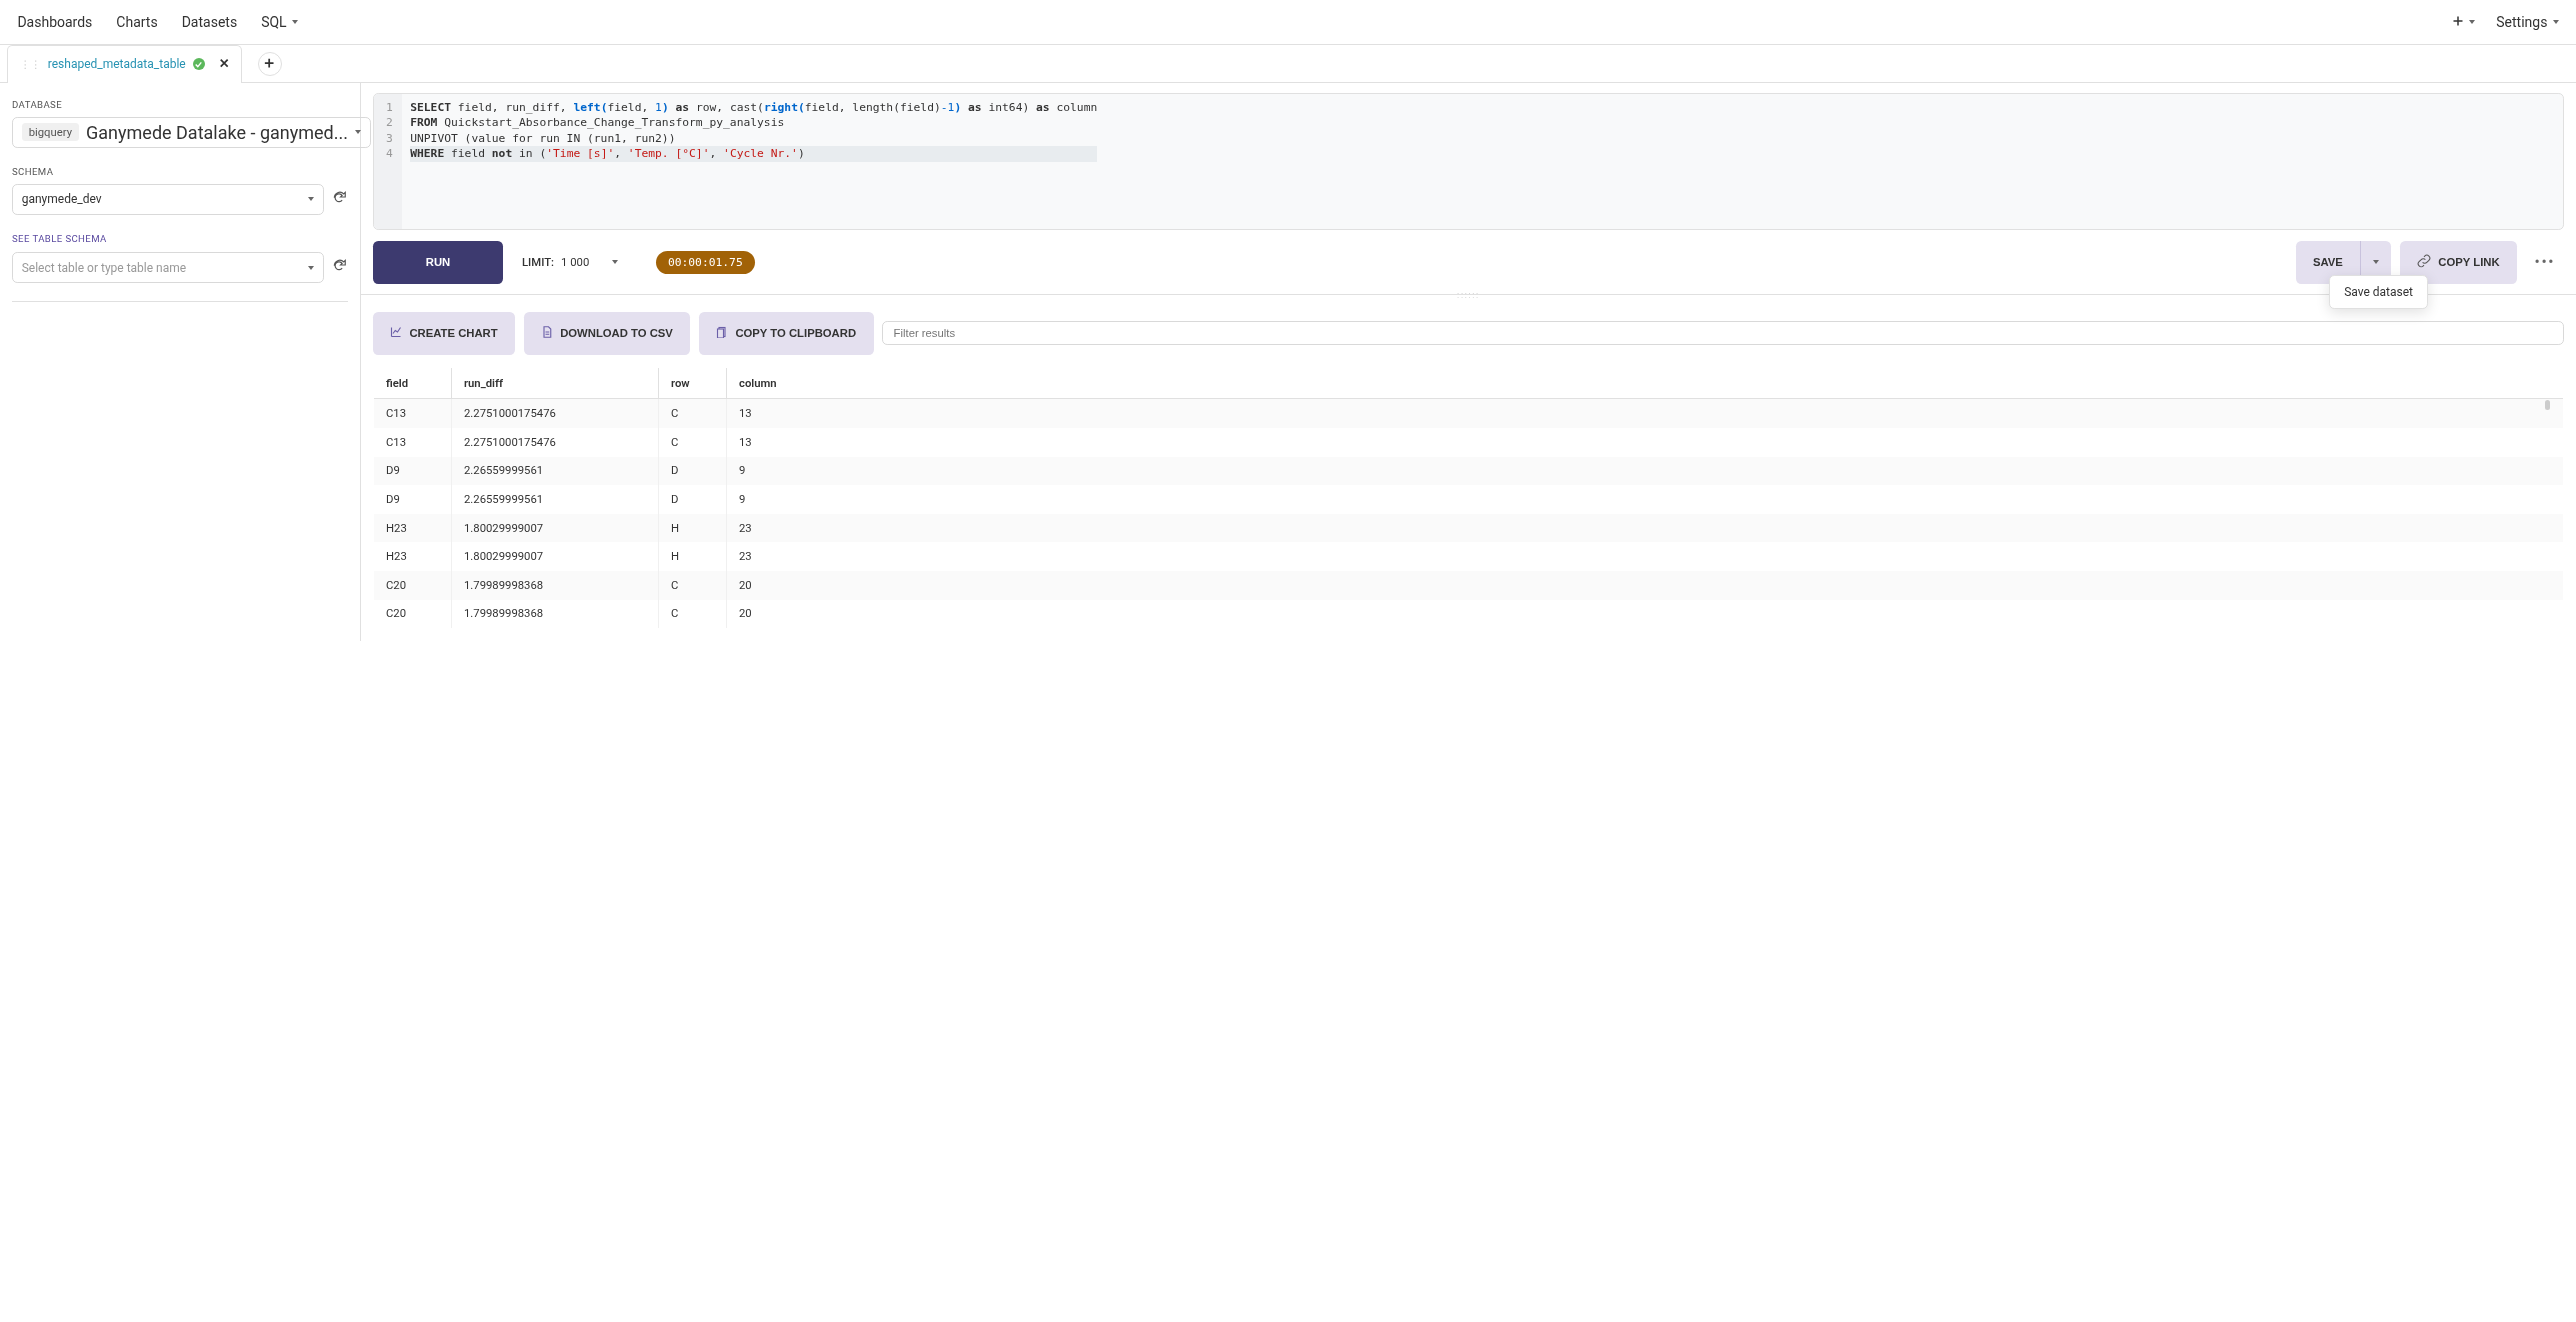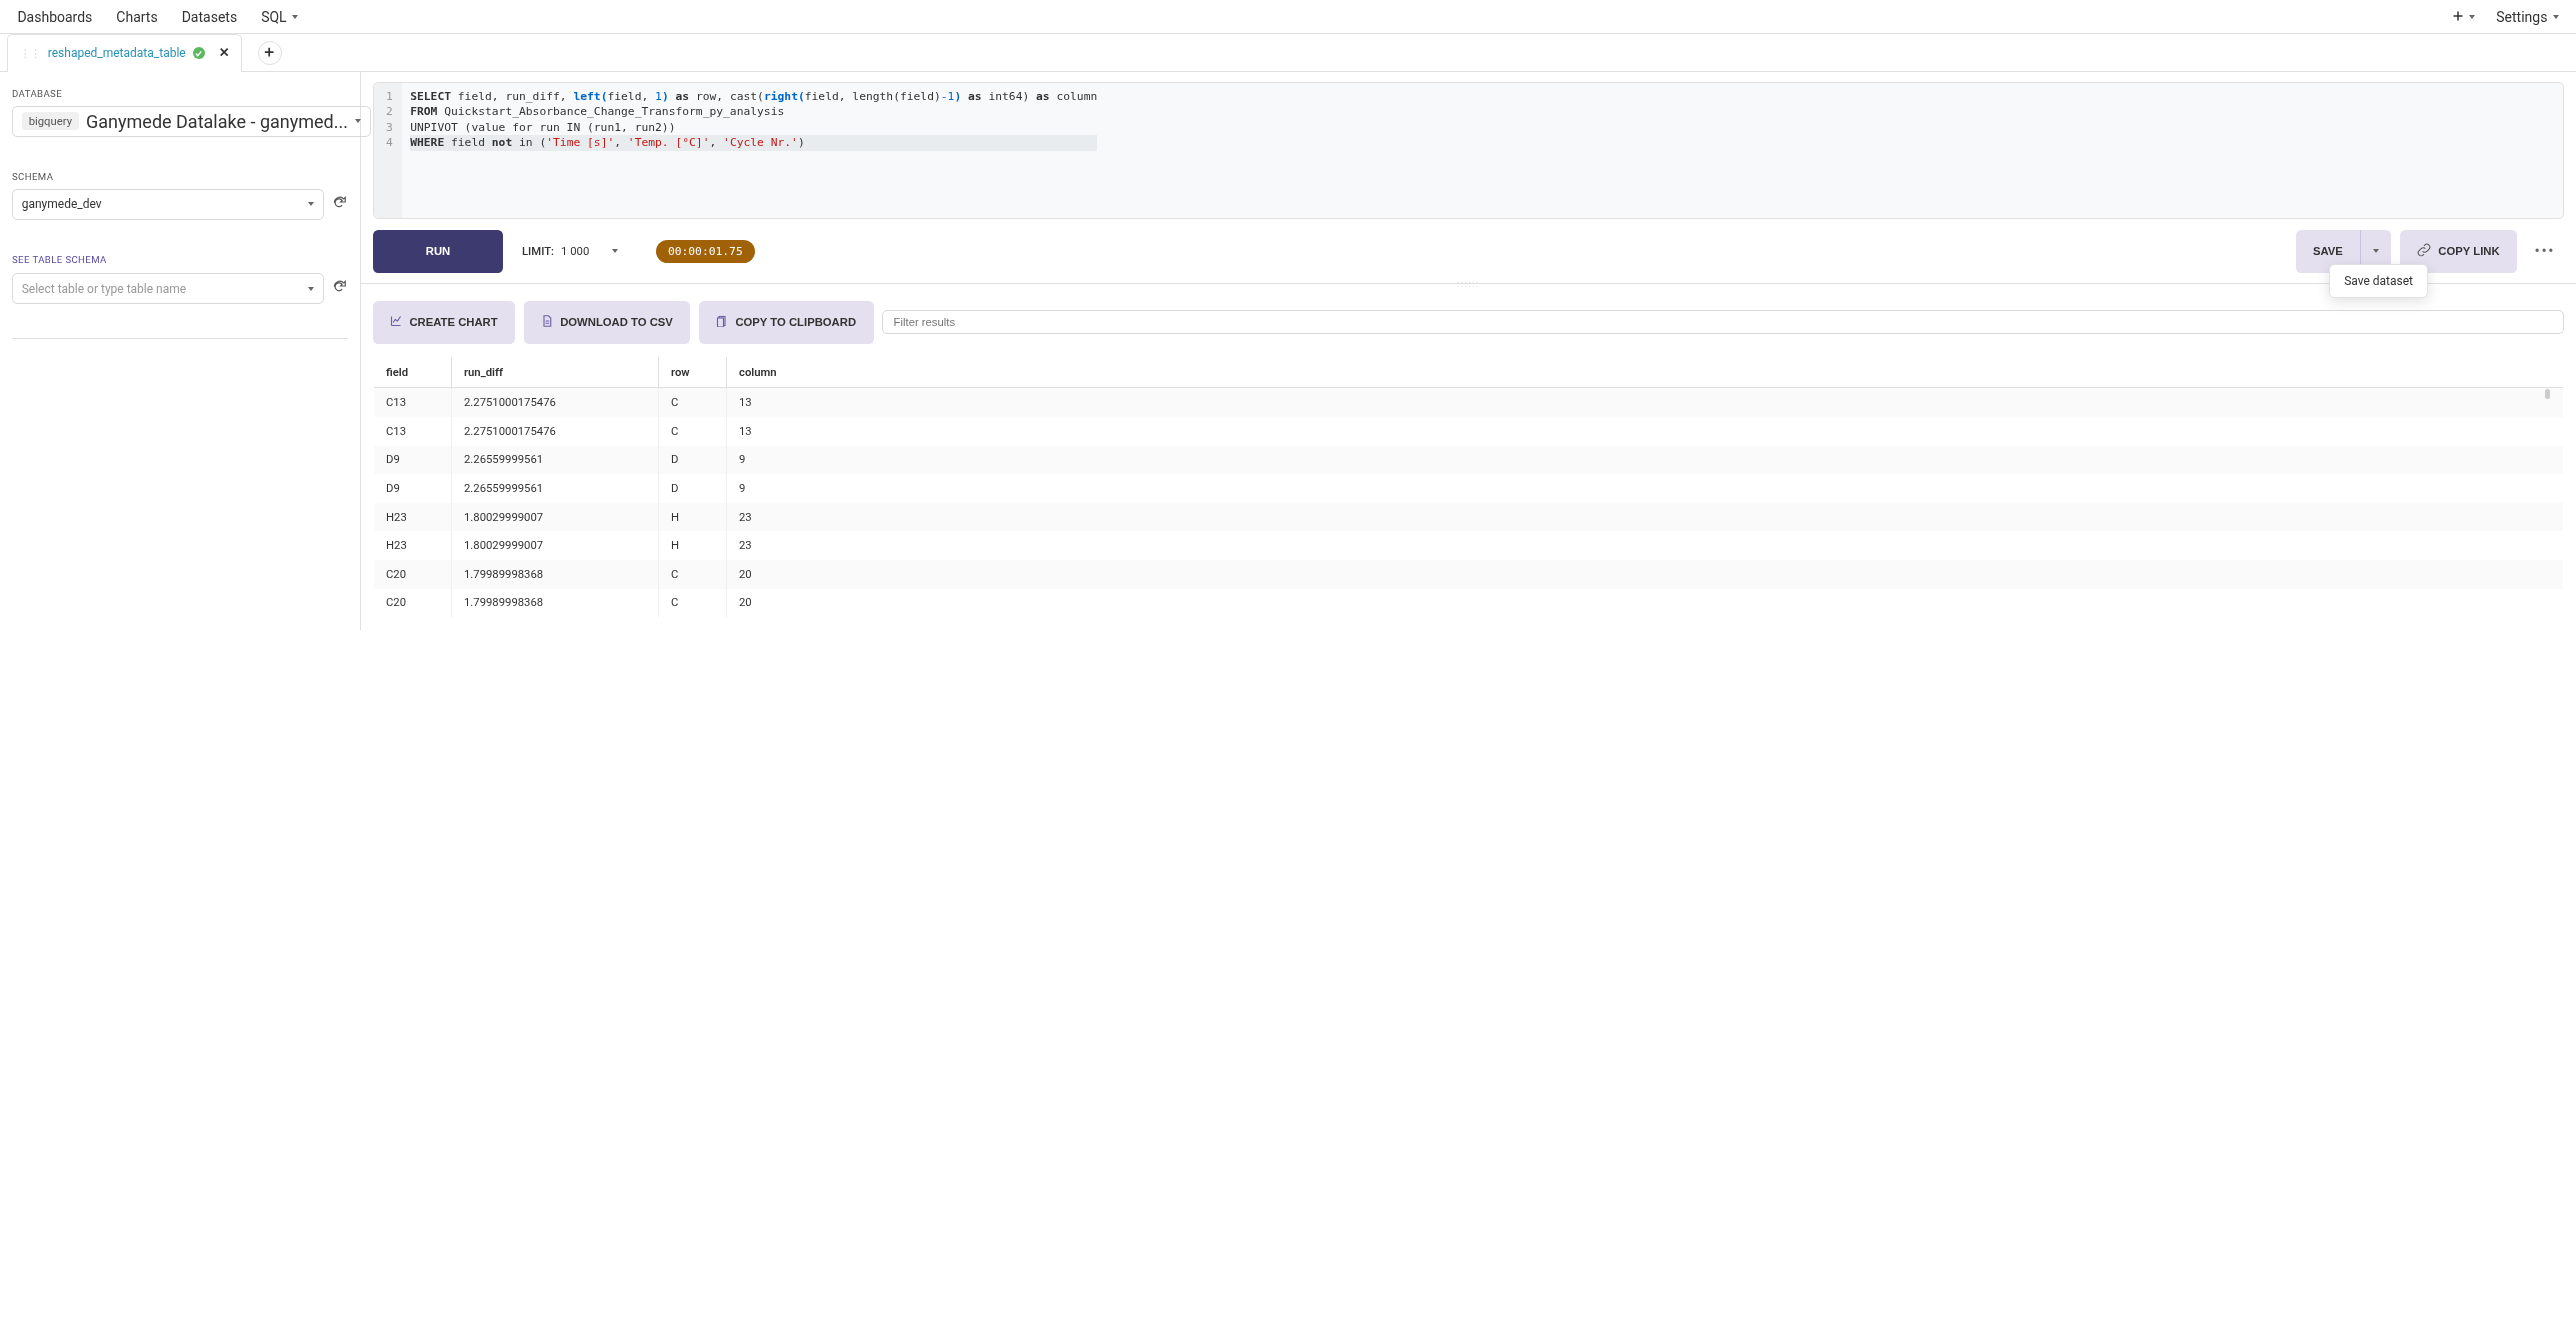--- a/index.html
+++ b/index.html
@@ -1,36 +1,36 @@
 <!DOCTYPE html>
 <html style="font-size:14px"><head>
 <meta charset="utf-8">
 <style>
 * { box-sizing: border-box; margin: 0; padding: 0; }
 body { font-family: -apple-system, BlinkMacSystemFont, "Segoe UI", Roboto, "Helvetica Neue", sans-serif; font-size: 12px; color: #333; background: #fff; }
-.topnav { display: flex; align-items: center; justify-content: space-between; padding: 0 17.4px; height: 34px; border-bottom: 0.9px solid #e0e0e0; }
+.topnav { display: flex; align-items: center; justify-content: space-between; padding: 0 17.4px; height: 45px; border-bottom: 0.9px solid #e0e0e0; }
 .topnav-left { display: flex; gap: 24px; align-items: center; }
 .topnav-item { font-size: 14px; color: #333; cursor: pointer; display: flex; align-items: center; gap: 5.2px; }
 .topnav-right { display: flex; gap: 21px; align-items: center; }
 .caret-down { width: 0; height: 0; border-left: 3.5px solid transparent; border-right: 3.5px solid transparent; border-top: 4.3px solid #666; display: inline-block; }
 .plus-icon svg { width: 12px; height: 12px; }
 
 .tabbar { display: flex; align-items: center; padding-left: 7px; height: 38px; border-bottom: 0.9px solid #e0e0e0; }
 .tab { display: flex; align-items: center; gap: 7px; padding: 0 12px; height: 38px; border: 0.9px solid #e0e0e0; border-bottom: none; border-top-left-radius: 5.2px; border-top-right-radius: 5.2px; background: #fff; margin-bottom: -0.9px; }
 .tab-handle { color: #ccc; font-size: 10.4px; }
 .tab-name { color: #2893b3; font-size: 12px; }
 .tab-check { width: 12px; height: 12px; border-radius: 50%; background: #5cb85c; display: flex; align-items: center; justify-content: center; }
 .tab-check svg { width: 7px; height: 7px; }
 .tab-close { margin-left: 7px; color: #333; cursor: pointer; }
 .tab-add { margin-left: 15.6px; width: 24px; height: 24px; border-radius: 50%; border: 0.9px solid #e0e0e0; display: flex; align-items: center; justify-content: center; cursor: pointer; }
 
 .main { display: flex; }
 .sidebar { width: 361px; padding: 15.6px 12px; border-right: 0.9px solid #e0e0e0; }
 .side-label { font-size: 9.6px; letter-spacing: 0.4px; color: #555; margin-bottom: 7px; }
-.side-row { display: flex; align-items: center; gap: 8.7px; margin-bottom: 34px; }
+.side-row { display: flex; align-items: center; gap: 8.7px; margin-bottom: 18px; }
 .select-box { flex: 1; border: 0.9px solid #d9d9d9; border-radius: 5.2px; height: 31px; display: flex; align-items: center; padding: 0 8.7px; justify-content: space-between; color: #333; }
 .db-select { gap: 7px; }
 .db-badge { background: #f0f0f0; border-radius: 3.5px; padding: 2.6px 7px; font-size: 11.3px; color: #555; }
 .db-name { flex: 1; white-space: nowrap; overflow: hidden; text-overflow: ellipsis; font-size: 18px; }
 .refresh-icon svg { width: 15.6px; height: 15.6px; }
 .placeholder { color: #999; }
 .see-schema { font-size: 9.6px; letter-spacing: 0.4px; color: #5a4aa0; margin-bottom: 8.7px; }
 .side-divider { border-top: 0.9px solid #e0e0e0; margin-top: 15.6px; }
 
 .content { flex: 1; display: flex; flex-direction: column; }

